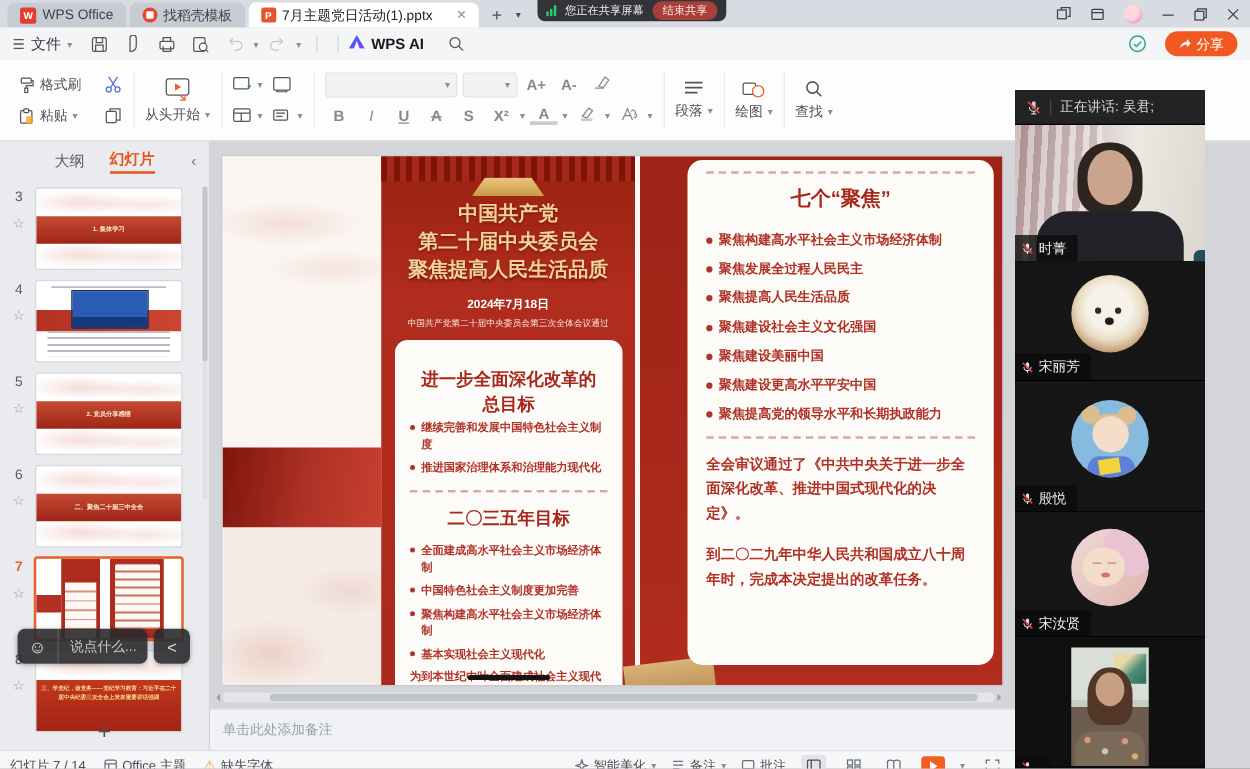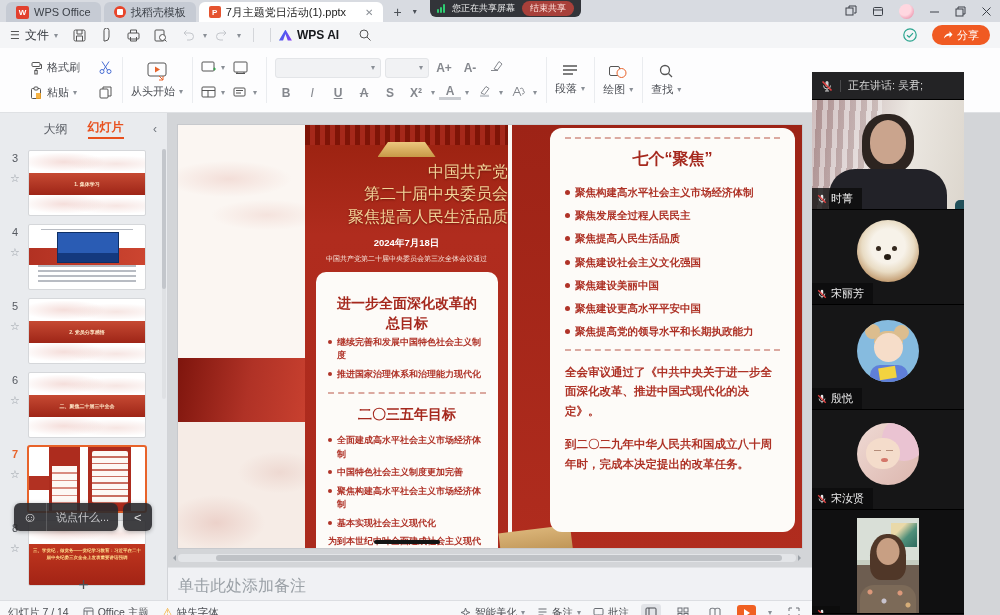--- a/index.html
+++ b/index.html
@@ -40,29 +40,29 @@
   .hamb{font-size:11px;color:#555}
   .caret{font-size:8px;color:#8a8f96}
   .qicons{display:flex;align-items:center;gap:3px;margin:0 4px}
   .qbtn{width:24px;height:20px;display:flex;align-items:center;justify-content:center;border-radius:3px}
   .qbtn.dis svg *{stroke:#c3c6cb}
   .menu-tabs{display:flex;margin-left:10px}
   .mtab{padding:0 11px;height:26px;line-height:24px;position:relative;white-space:nowrap}
   .mtab.active{color:#e8501e;font-weight:bold}
   .mtab.active::after{content:"";position:absolute;left:10px;right:10px;bottom:1px;height:2px;background:#e8501e}
   .vdiv{width:1px;height:14px;background:#d4d6da;margin:0 8px}
-  .wpsai{display:flex;align-items:center;gap:5px;font-weight:bold;color:#16181c}
+  .wpsai{display:flex;gap:5px;font-weight:bold;color:#16181c}
   .ai-logo{width:13px;height:11px;background:linear-gradient(120deg,#2f6bf0,#8a3bf0);
            clip-path:polygon(0 100%,50% 0,100% 100%,68% 100%,50% 42%,32% 100%)}
   .spacer{flex:1}
   .share-btn{background:#f05a22;color:#fff;border-radius:12px;height:20px;display:flex;align-items:center;gap:4px;padding:0 11px;font-size:11px}
 
   
   .ribbon{position:absolute;left:0;top:48px;right:0;height:65px;background:#fdfdfe;border-bottom:1px solid #dfe1e4;
-          display:flex;align-items:center;padding:0 20px;color:#4c4f55;font-size:11px}
+          display:flex;align-items:center;padding:0 5px;color:#4c4f55;font-size:11px}
   .rgroup{display:flex;flex-direction:column;justify-content:center;gap:3px;padding:0 9px;position:relative;height:100%}
   .rgroup.sep::before{content:"";position:absolute;left:0;top:9px;bottom:9px;width:1px;background:#eaecef}
   .rrow{display:flex;align-items:center;gap:4px;height:22px}
   .rlabel{white-space:nowrap}
   .rstack{display:flex;flex-direction:column;align-items:center;justify-content:center;gap:3px;height:100%}
   .fselect{width:106px;height:20px;background:#f1f2f4;border:1px solid #e3e5e8;border-radius:3px;
            display:flex;align-items:center;justify-content:flex-end;padding:0 5px;color:#b9bcc1}
   .fselect.sm{width:44px}
   .fmt{min-width:22px;text-align:center;font-size:12px;color:#85888e;font-weight:bold}
   .fmt i{font-style:italic;font-weight:normal}
@@ -114,21 +114,21 @@
   .lz .wisp2{position:absolute;left:0;right:0;top:30px;height:80px;
         background:radial-gradient(90px 26px at 40% 30%,rgba(228,178,168,.35),transparent 70%),
                    radial-gradient(80px 22px at 70% 75%,rgba(228,178,168,.28),transparent 70%)}
   .lz-band{position:absolute;left:0;right:0;top:233px;height:64px;background:linear-gradient(100deg,#7e150d,#b03226 55%,#c8402f)}
   .lz-art{position:absolute;left:0;right:0;top:297px;bottom:0;background:#f6ece6;
         background-image:radial-gradient(70px 40px at 30% 80%,rgba(205,130,118,.25),transparent 70%),
                          radial-gradient(60px 30px at 80% 40%,rgba(205,140,128,.2),transparent 70%)}
   .bannerA{position:absolute;left:127px;top:0;width:203px;height:100%;background:linear-gradient(180deg,#99210f,#b02c1e 26%,#ab2a1d)}
   .fringe{height:20px;background:repeating-linear-gradient(90deg,#7e1407 0 5px,#a5281a 5px 10px)}
   .fan{width:58px;height:15px;margin:-3px auto 0;background:linear-gradient(#ecc77e,#c79947);clip-path:polygon(18% 0,82% 0,100% 100%,0 100%)}
-  .gtitle{margin-top:4px;text-align:right;color:#f2d498;font-weight:normal;font-size:16px;line-height:1.4;text-shadow:0 1px 2px rgba(70,0,0,.55);white-space:nowrap}
+  .gtitle{margin-top:4px;text-align:center;color:#f2d498;font-weight:bold;font-size:16px;line-height:1.4;text-shadow:0 1px 2px rgba(70,0,0,.55);white-space:nowrap}
   .gdate{text-align:center;color:#fff;font-size:9.5px;font-weight:bold;margin-top:9px}
   .gapproved{text-align:center;color:#f8e7dd;font-size:7px;margin-top:4px;white-space:nowrap}
   .cardA{position:absolute;left:11px;right:10px;top:147px;bottom:-12px;background:#fdfbf8;border-radius:10px;padding:21px 12px 0}
   .ctitle{color:#a5281d;font-weight:bold;font-size:14px;line-height:1.45;text-align:center;margin:0 auto;width:152px}
   .bul{display:flex;gap:5px;align-items:flex-start;font-size:9px;color:#b03328;font-weight:bold;line-height:1.5;margin-bottom:5px;text-align:left}
   .bul .dot{width:4px;height:4px;border-radius:50%;background:#b03328;flex:none;margin-top:4px}
   .bullets{margin-top:2px}
   .dashes{border-top:2px dashed #dba9a0;margin:11px 0 10px}
   .homebar{position:absolute;left:50%;top:268px;transform:translateX(-50%);width:66px;height:4px;background:#141414;border-radius:2px}
   .bannerB{position:absolute;left:334px;top:0;right:0;height:100%;background:linear-gradient(180deg,#9d2316,#b02c1e)}
@@ -139,21 +139,21 @@
   .bulletsB .bul{font-size:10.5px;margin-bottom:8px;color:#ae3226;line-height:1.45}
   .bulletsB .bul .dot{width:5px;height:5px;margin-top:5px}
   .paraB{font-size:11.5px;color:#ae3226;font-weight:bold;line-height:1.7;margin-top:12px}
   .paraB + .paraB{margin-top:14px}
 
   .hscroll{position:absolute;left:10px;right:16px;top:441px;height:8px;background:#e3e5e8;border-radius:4px}
   .hscroll .thumbbar{position:absolute;left:38px;right:14px;top:1px;bottom:1px;background:#bfc2c6;border-radius:3px}
   .harrow{position:absolute;top:1px;width:0;height:0;border:3px solid transparent}
   .harrow.l{left:-8px;border-right-color:#9aa0a6}
   .harrow.r{right:-8px;border-left-color:#9aa0a6}
-  .notesarea{position:absolute;left:0;right:0;top:454px;bottom:0;background:#f0f1f4;border-top:1px solid #e0e2e5;padding:8px 10px;font-size:16px;color:#9aa0a6}
+  .notesarea{position:absolute;left:0;right:0;top:454px;bottom:0;background:#f0f1f4;border-top:1px solid #e0e2e5;padding:8px 10px;font-size:11px;color:#9aa0a6}
 
   
   .statusbar{position:absolute;left:0;top:600px;right:188px;height:24px;background:#f6f7f9;border-top:1px solid #dcdee2;
              display:flex;align-items:center;padding:0 8px;font-size:10.5px;color:#4a4d52;white-space:nowrap;z-index:5}
   .sb-item{display:flex;align-items:center;gap:4px;margin-right:14px}
   .warn{color:#f5a623;font-size:11px}
   .sb-right{margin-left:auto;display:flex;align-items:center;gap:12px}
   .viewbtn{width:20px;height:17px;display:flex;align-items:center;justify-content:center;border-radius:3px}
   .viewbtn.active{background:#e2e4e8}
   .playbtn{width:19px;height:16px;background:#f06022;border-radius:3px;display:flex;align-items:center;justify-content:center}

